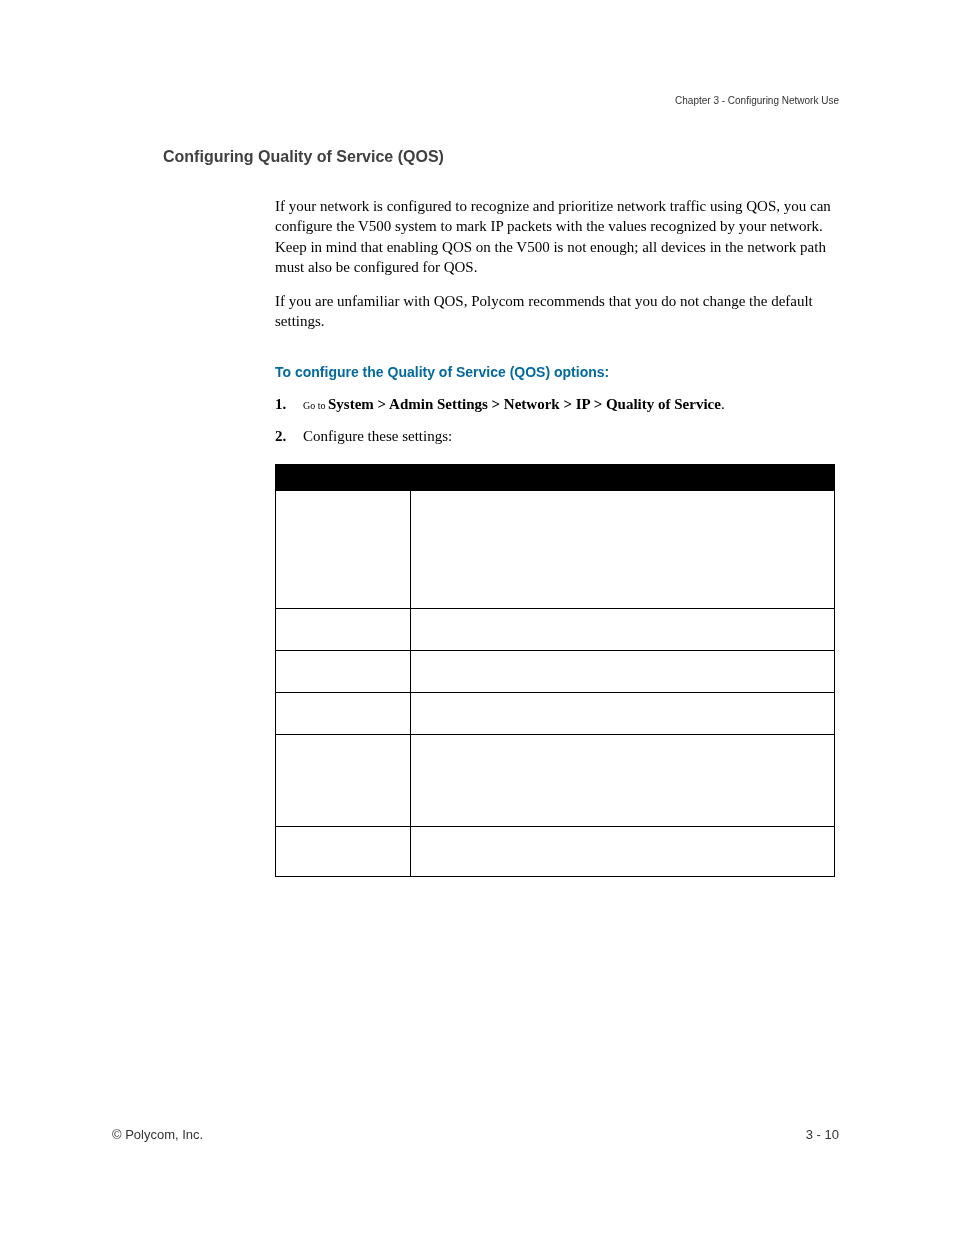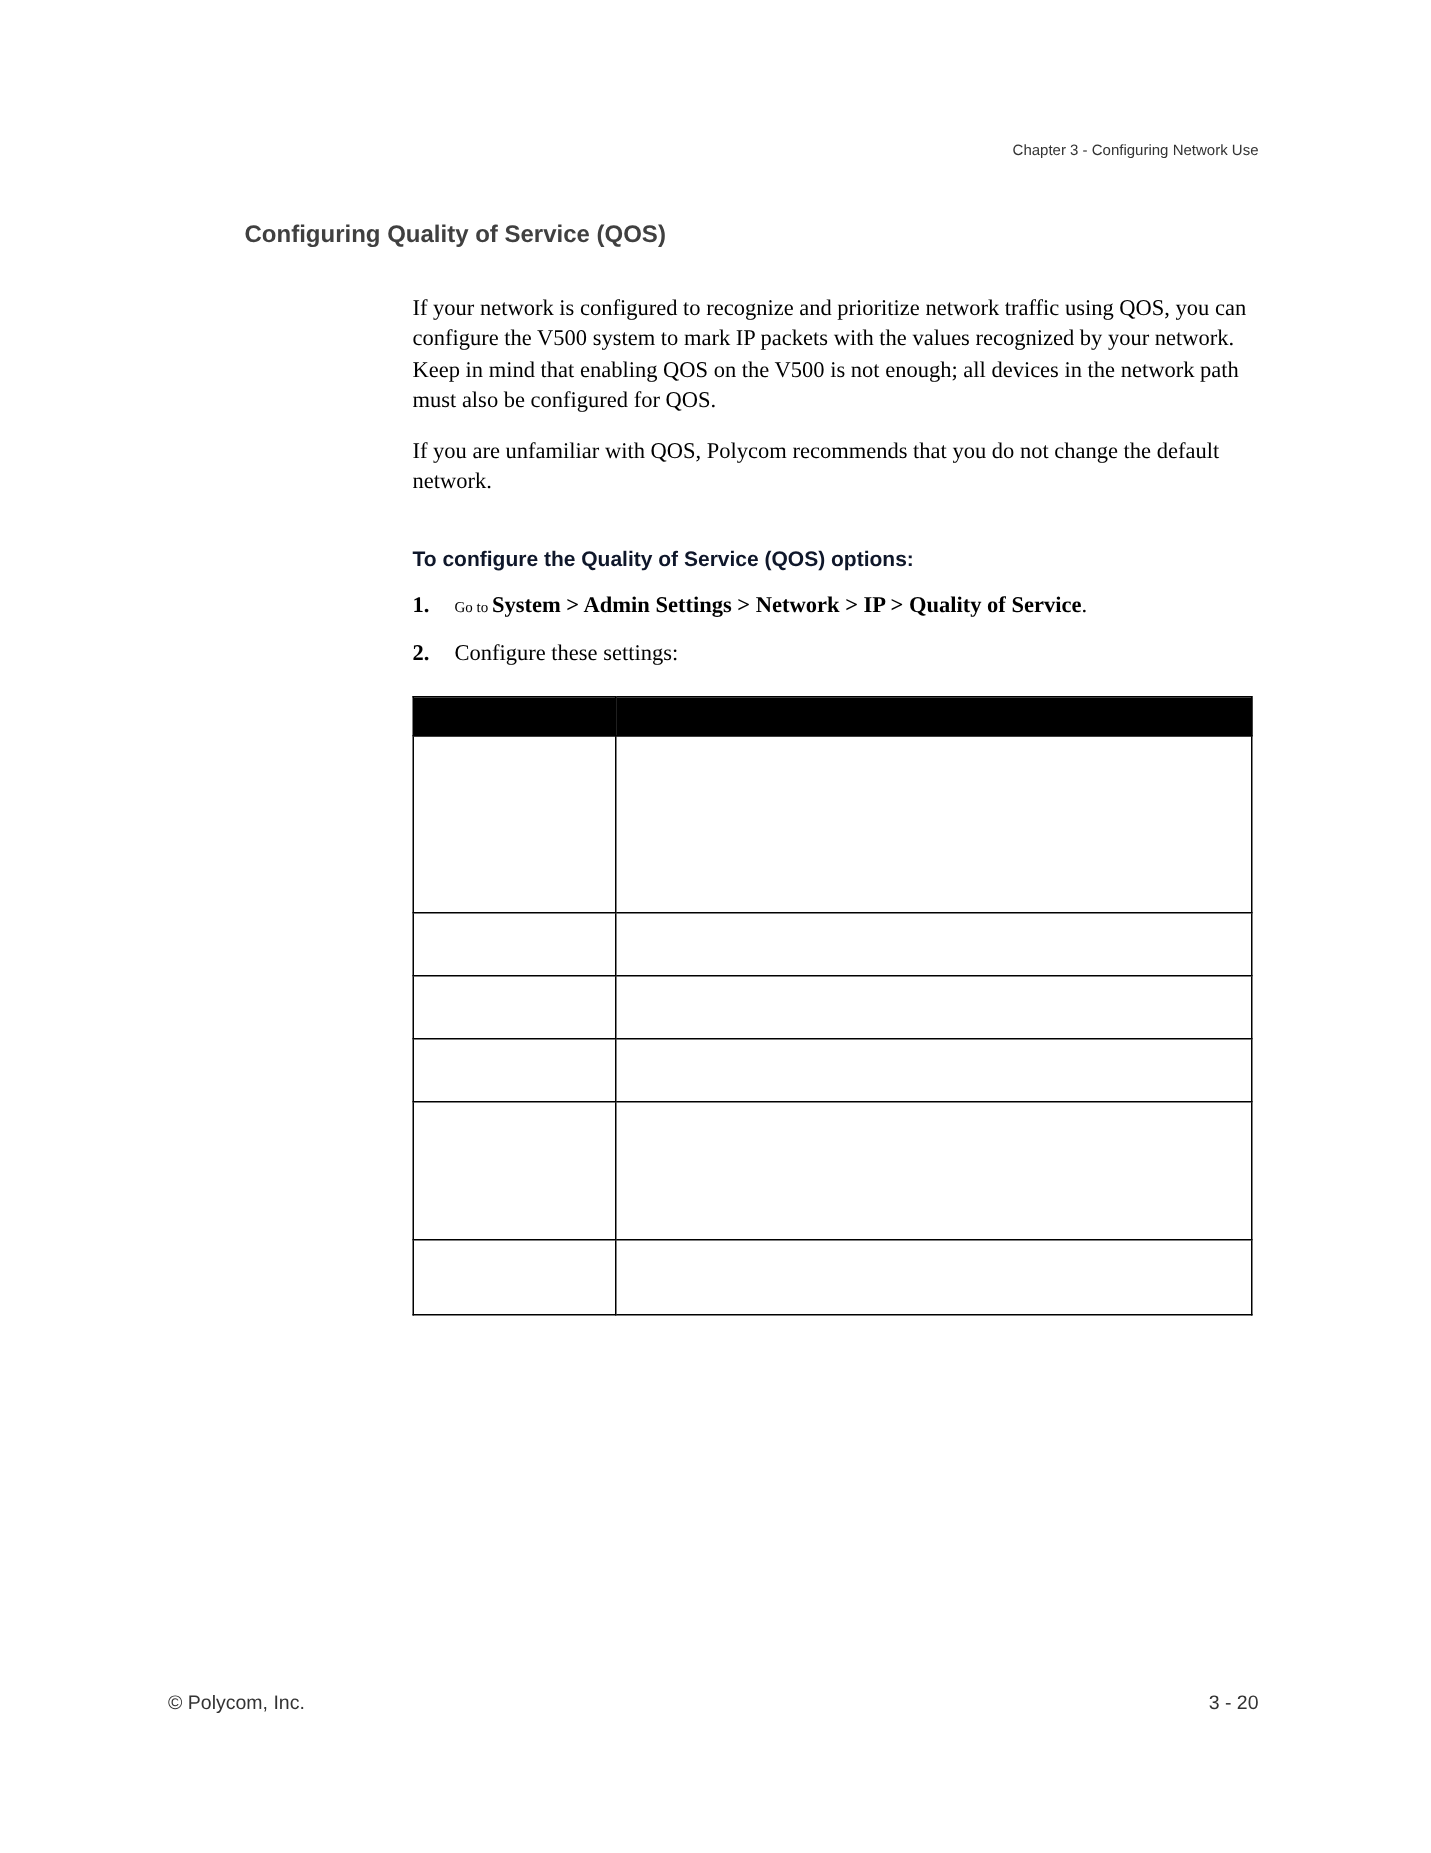--- a/index.html
+++ b/index.html
@@ -41,21 +41,21 @@
     .body-para {
       font-size: 15px;
       line-height: 1.35;
       margin-bottom: 14px;
       color: #000;
     }
     .sub-heading {
       font-family: Arial, Helvetica, sans-serif;
       font-weight: bold;
       font-size: 14px;
-      color: #0f172a;
+      color: #0369a1;
       margin-top: 32px;
       margin-bottom: 14px;
     }
     .step-list {
       list-style: none;
       counter-reset: step;
       margin-bottom: 18px;
     }
     .step-item {
       counter-increment: step;
@@ -125,21 +125,21 @@
   </style>
 </head>
 <body>
 
 <div class="header-right">Chapter 3 - Configuring Network Use</div>
 
 <div class="section-heading">Configuring Quality of Service (QOS)</div>
 
 <div class="content-area">
   <p class="body-para">If your network is configured to recognize and prioritize network traffic using QOS, you can configure the V500 system to mark IP packets with the values recognized by your network. Keep in mind that enabling QOS on the V500 is not enough; all devices in the network path must also be configured for QOS.</p>
-  <p class="body-para">If you are unfamiliar with QOS, Polycom recommends that you do not change the default network.</p>
+  <p class="body-para">If you are unfamiliar with QOS, Polycom recommends that you do not change the default settings.</p>
 
   <div class="sub-heading">To configure the Quality of Service (QOS) options:</div>
 
   <ol class="step-list">
     <li class="step-item">
       <span class="go-to-text">Go to </span><span class="nav-path">System &gt; Admin Settings &gt; Network &gt; IP &gt; Quality of Service</span><span>.</span>
     </li>
     <li class="step-item">Configure these settings:</li>
   </ol>
 
@@ -173,13 +173,13 @@
       </tr>
       <tr class="row-6">
         <td></td>
         <td></td>
       </tr>
     </tbody>
   </table>
 </div>
 
 <div class="footer-left">© Polycom, Inc.</div>
-<div class="footer-right">3 - 20</div>
+<div class="footer-right">3 - 10</div>
 
 </body></html>

